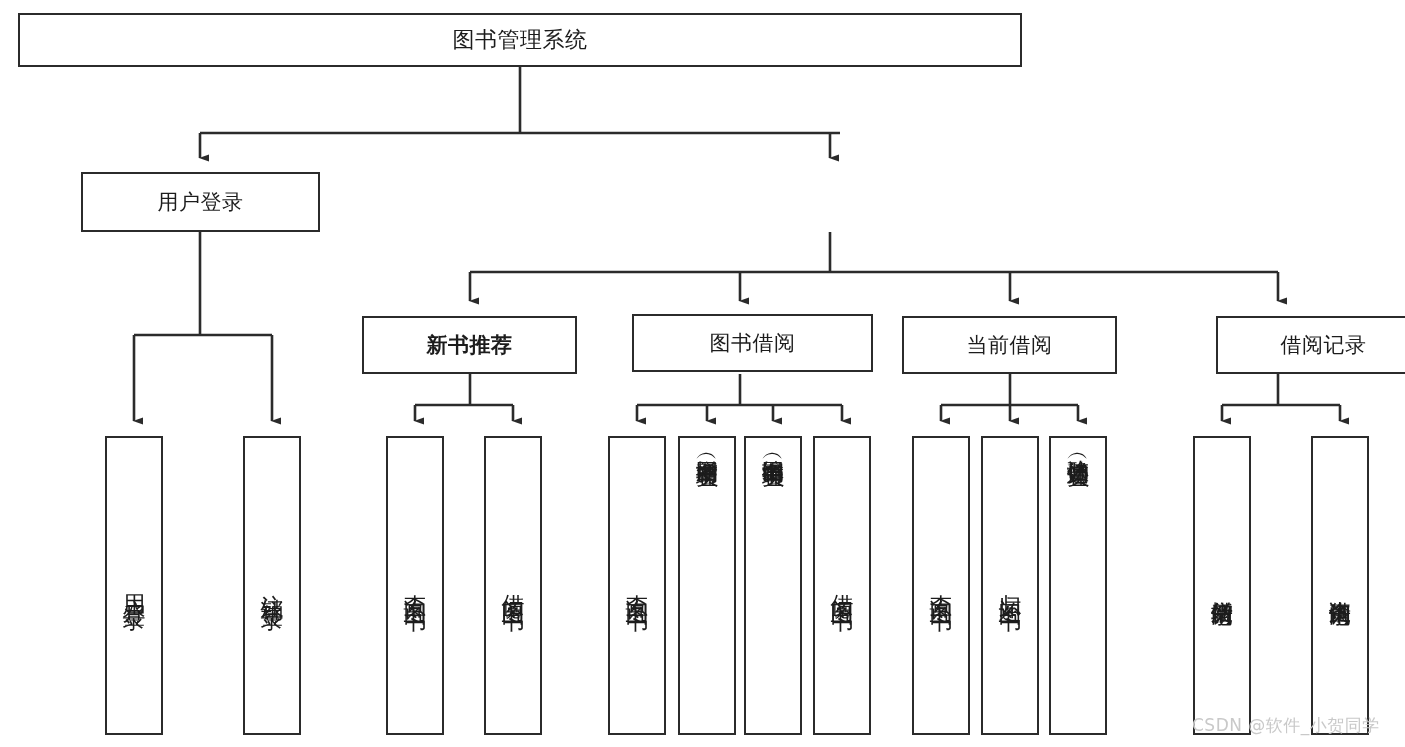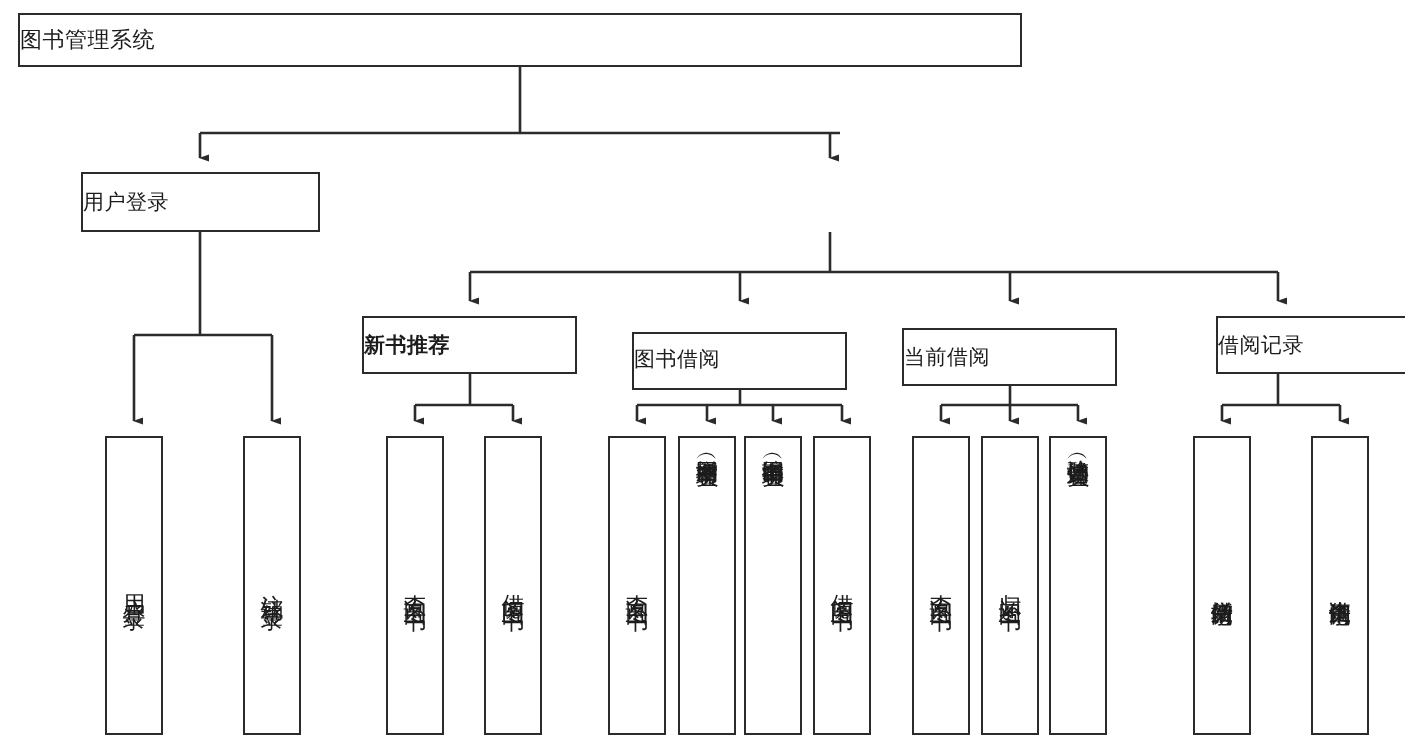--- a/index.html
+++ b/index.html
@@ -28,20 +28,21 @@
     height: 747px;
     pointer-events: none;
   }
   .node {
     position: absolute;
     box-sizing: border-box;
     border: 2.5px solid #2b2b2b;
     background: #ffffff;
     display: flex;
     align-items: center;
+    justify-content: center;
     color: #1c1c1c;
   }
   .node-label {
     display: block;
     text-align: center;
     line-height: 1.18;
     letter-spacing: 0.5px;
     white-space: pre-line;
   }
   
@@ -142,25 +143,25 @@
 
   <div class="node horiz" style="left:81px; top:172px; width:239px; height:60px;">
     <span class="node-label">用户登录</span>
   </div>
 
 
   <div class="node horiz" style="left:362px; top:316px; width:215px; height:58px;font-weight:bold;">
     <span class="node-label">新书推荐</span>
   </div>
 
-  <div class="node horiz" style="left:632px; top:332px; width:215px; height:58px;font-family:Liberation Mono, monospace;">
+  <div class="node horiz" style="left:632px; top:314px; width:241px; height:58px;">
     <span class="node-label">图书借阅</span>
   </div>
 
-  <div class="node horiz" style="left:902px; top:316px; width:215px; height:58px;margin-top:12px;">
+  <div class="node horiz" style="left:902px; top:316px; width:215px; height:58px;">
     <span class="node-label">当前借阅</span>
   </div>
 
   <div class="node horiz" style="left:1216px; top:316px; width:215px; height:58px;">
     <span class="node-label">借阅记录</span>
   </div>
 
   <div class="node vert" style="left:105px; top:436px; width:58px; height:299px;">
     <span class="node-label">用户登录</span>
   </div>
@@ -206,14 +207,15 @@
   </div>
 
   <div class="node vert tight" style="left:1193px; top:436px; width:58px; height:299px;">
     <span class="node-label">新增借阅记录</span>
   </div>
 
   <div class="node vert tight" style="left:1311px; top:436px; width:58px; height:299px;">
     <span class="node-label">查询借阅记录</span>
   </div>
 
+  <div id="watermark" style="left:1192px; top:714px;">CSDN @软件_小贺同学</div>
 
 </div>
 
 </body></html>

